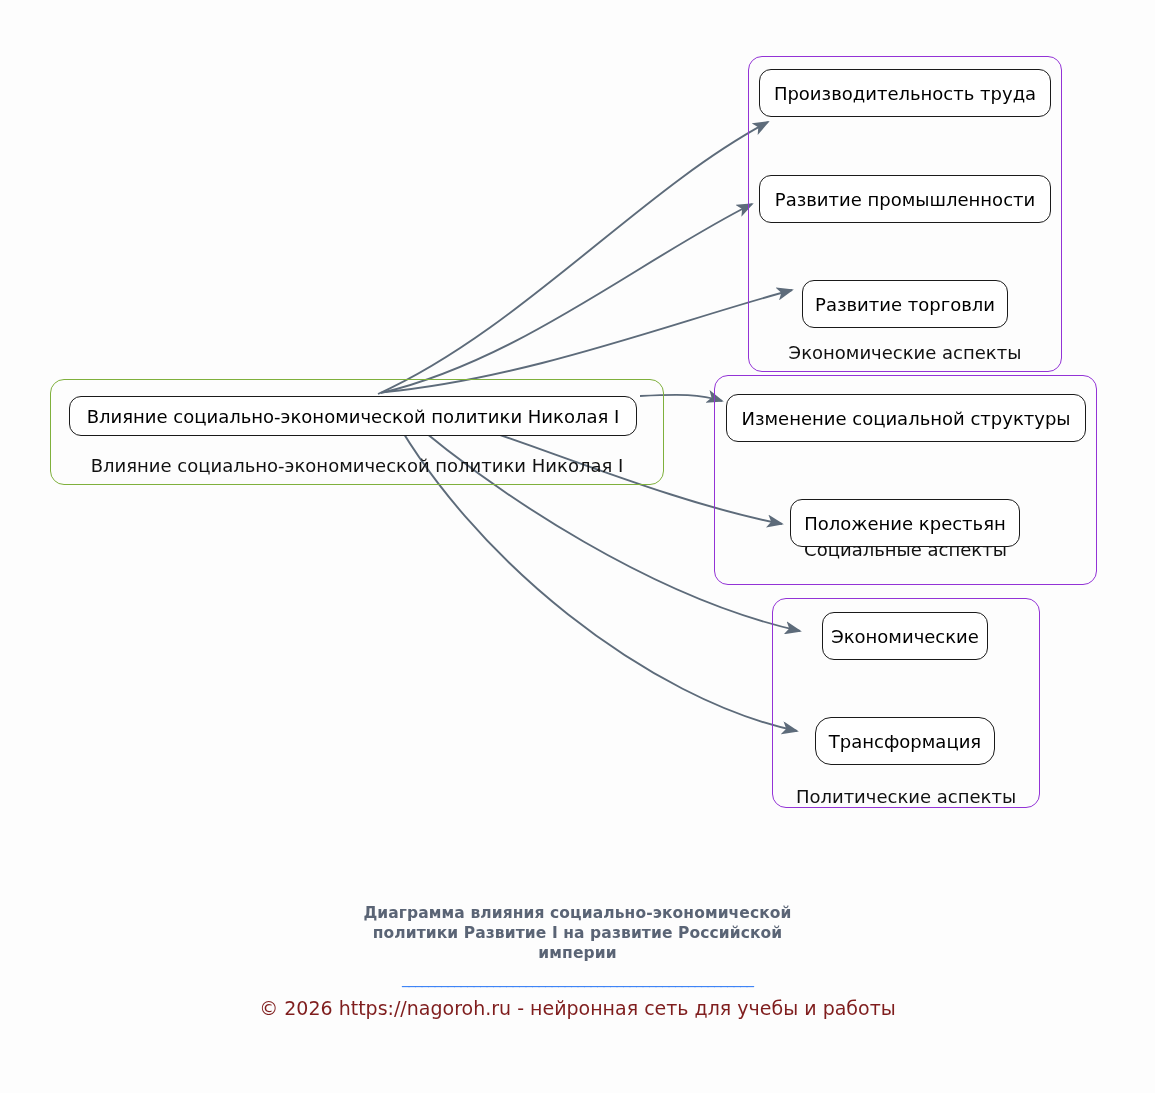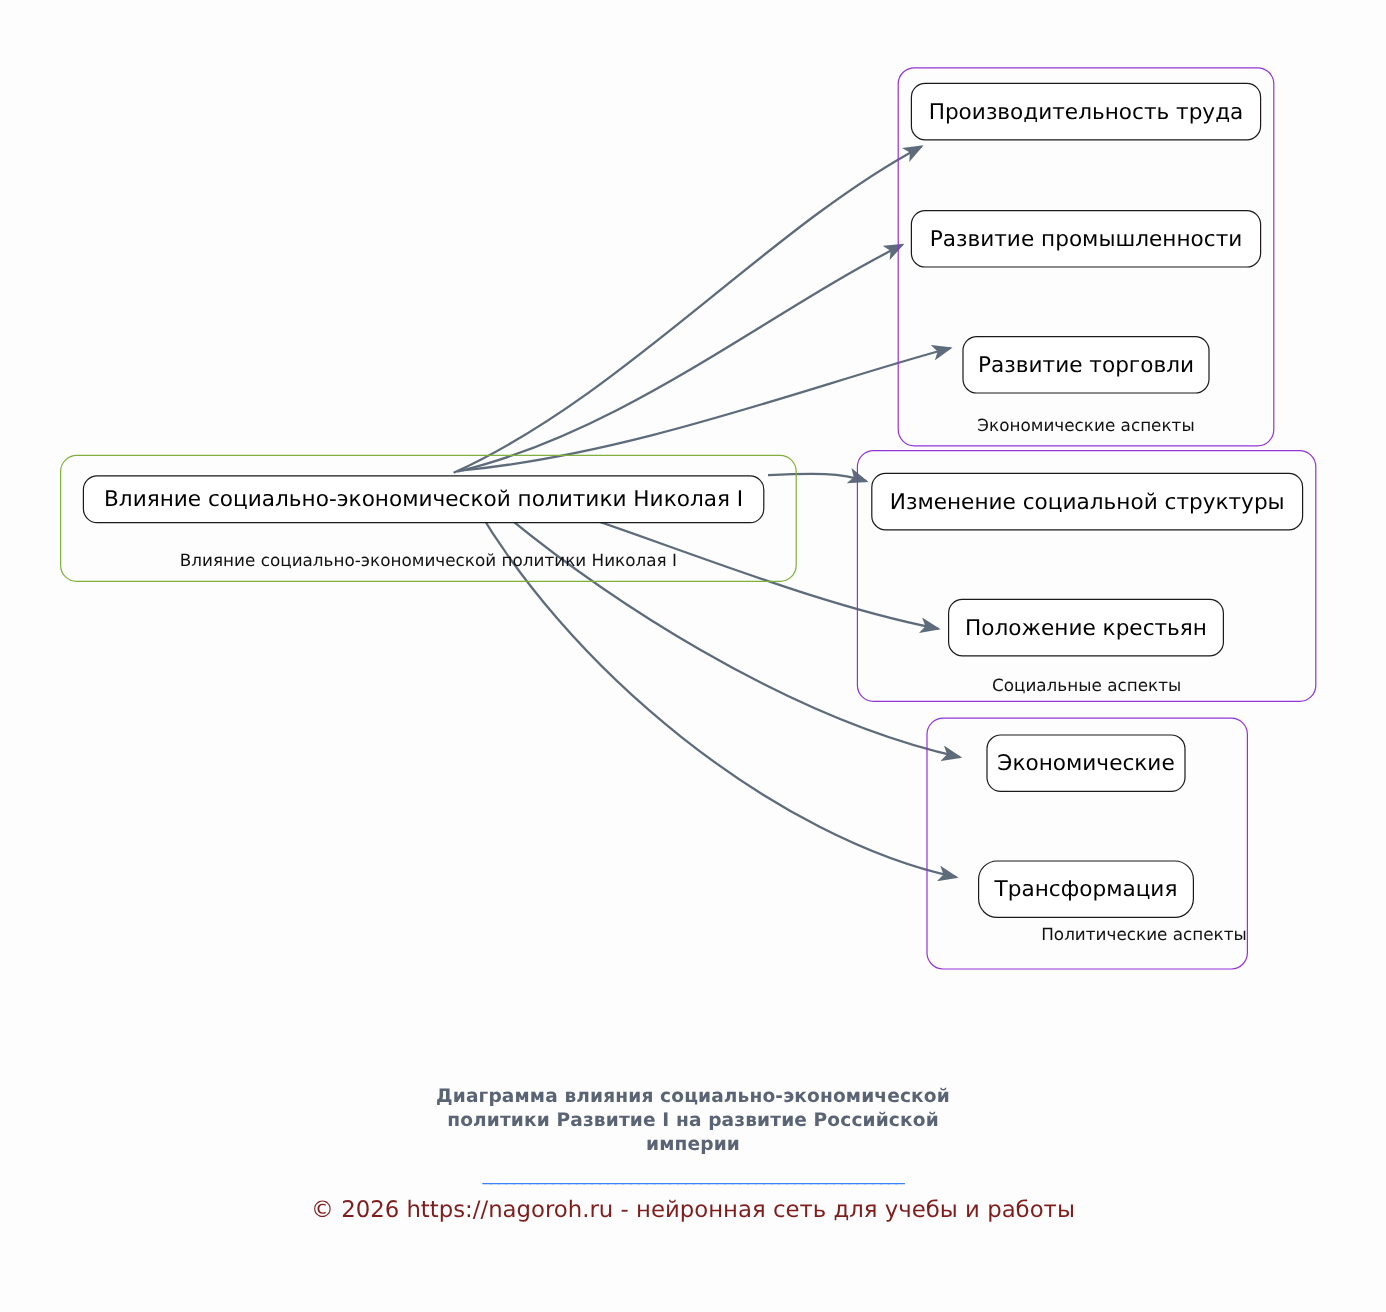--- a/index.html
+++ b/index.html
@@ -36,21 +36,21 @@
     background: transparent;
   }
   .cluster.green {
     border-color: #7fb03c;
   }
   .cluster-label {
     position: absolute;
     left: 0;
     right: 0;
     text-align: center;
-    font-size: 14px;
+    font-size: 18px;
     color: #111111;
     white-space: nowrap;
   }
 
   
   .node {
     position: absolute;
     box-sizing: border-box;
     border: 1.7px solid #1a1a1a;
     border-radius: 12px;
@@ -146,33 +146,33 @@
 
   <div class="node" style="left:759px; top:175px; width:292px; height:48px;">
     <span>Развитие промышленности</span>
   </div>
 
   <div class="node" style="left:802px; top:280px; width:206px; height:48px;">
     <span>Развитие торговли</span>
   </div>
 
   <div class="cluster" style="left:714px; top:375px; width:383px; height:210px;">
-    <div class="cluster-label" style="bottom:4px;">Социальные аспекты</div>
+    <div class="cluster-label" style="bottom:24px;">Социальные аспекты</div>
   </div>
 
   <div class="node" style="left:790px; top:499px; width:230px; height:48px;">
     <span>Положение крестьян</span>
   </div>
 
   <div class="node" style="left:726px; top:394px; width:360px; height:48px;">
     <span>Изменение социальной структуры</span>
   </div>
 
   <div class="cluster" style="left:772px; top:598px; width:268px; height:210px;">
-    <div class="cluster-label" style="bottom:20px;text-align:right;">Политические аспекты</div>
+    <div class="cluster-label" style="bottom:0;">Политические аспекты</div>
   </div>
 
   <div class="node" style="left:822px; top:612px; width:166px; height:48px;">
     <span>Экономические</span>
   </div>
 
   <div class="node" style="left:815px; top:717px; width:180px; height:48px;border-radius:16px;">
     <span>Трансформация</span>
   </div>
 

